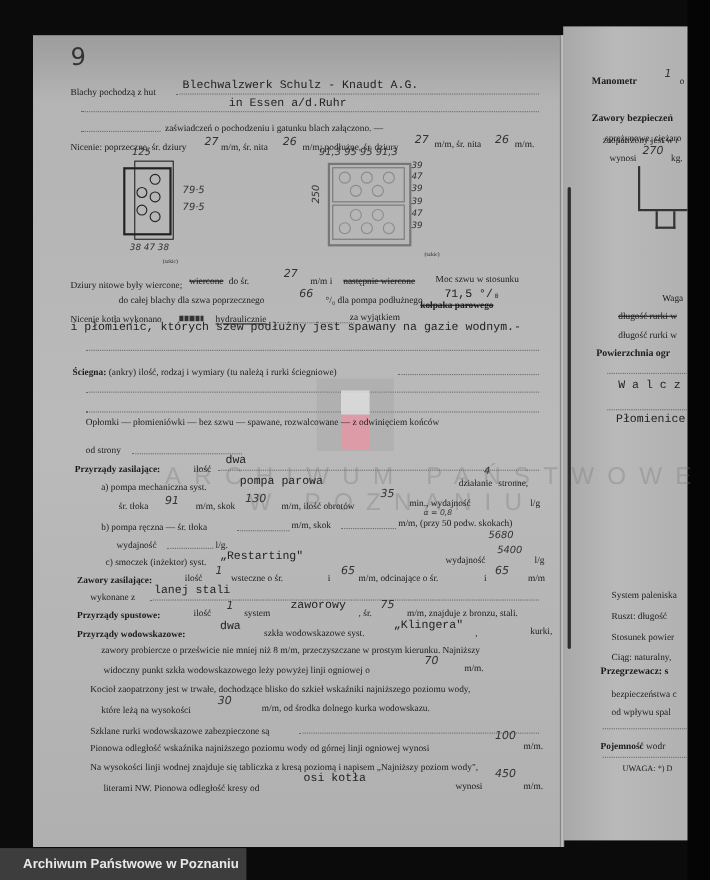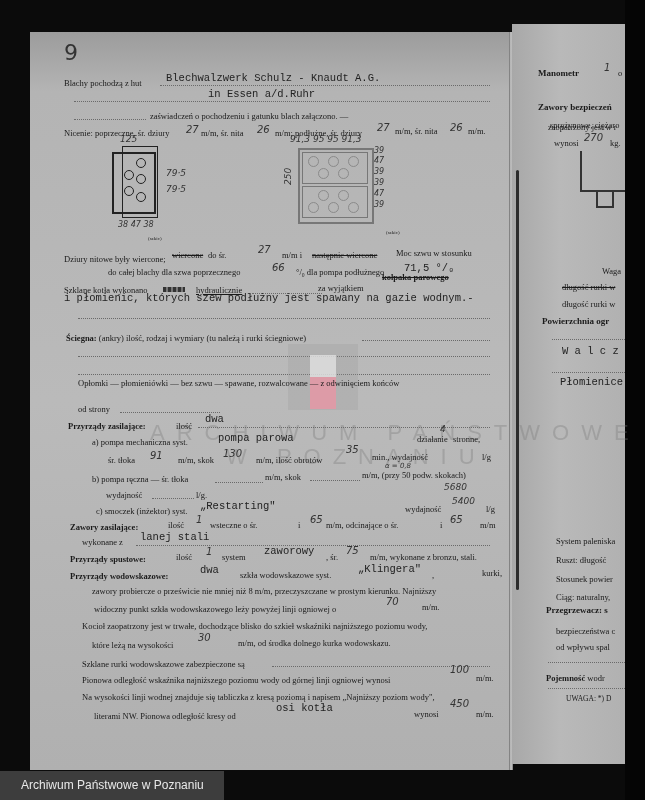--- a/index.html
+++ b/index.html
@@ -17,21 +17,21 @@
   .strike{text-decoration:line-through;}
   .scribble{position:absolute;height:5px;background:repeating-linear-gradient(90deg,#333 0 3px,#777 3px 5px);}
   .diagram{position:absolute;border:2px solid #222;}
   .diagram2{position:absolute;border:2px solid #777;}
   .rivet{position:absolute;width:8px;height:8px;border:1.5px solid #222;border-radius:50%;}
   .rivet2{position:absolute;width:9px;height:9px;border:1.5px solid #8a8a8a;border-radius:50%;}
   .wm{position:absolute;font-family:"Liberation Sans",sans-serif;font-size:22px;letter-spacing:12px;color:rgba(120,120,120,0.35);white-space:nowrap;}
   .flag-w{position:absolute;left:310px;top:355px;width:26px;height:22px;background:rgba(225,225,225,0.8);}
   .flag-r{position:absolute;left:310px;top:377px;width:26px;height:32px;background:rgba(232,150,165,0.8);}
   .flag-frame{position:absolute;left:288px;top:344px;width:70px;height:66px;background:rgba(150,150,150,0.25);}
-  .footer{position:absolute;left:0;top:771px;width:224px;height:29px;background:#3d3d3d;}
+  .footer{position:absolute;left:0;top:771px;width:224px;height:29px;background:#3d3d3d;font-weight:bold;}
   .footer span{position:absolute;left:21px;top:7px;font-family:"Liberation Sans",sans-serif;font-size:12px;color:#e8e8e8;}
 </style>
 </head>
 <body>
 
 <div class="page"></div>
 <div class="fold"></div>
 <div class="page2"></div>
 <div class="spine"></div>
 <div class="shade-right"></div>
@@ -101,21 +101,21 @@
 <div class="t" style="left:208px;top:250px;">do śr.</div>
 <div class="hw" style="left:258px;top:244px;">27</div>
 <div class="t" style="left:282px;top:250px;">m/m i</div>
 <div class="t strike" style="left:312px;top:250px;">następnie wiercone</div>
 <div class="t" style="left:396px;top:248px;">Moc szwu w stosunku</div>
 <div class="t" style="left:108px;top:267px;">do całej blachy dla szwa poprzecznego</div>
 <div class="hw" style="left:272px;top:262px;">66</div>
 <div class="t" style="left:296px;top:267px;">°/₀ dla pompa podłużnego</div>
 <div class="tw" style="left:404px;top:262px;">71,5 °/₀</div>
 
-<div class="t" style="left:64px;top:285px;">Szklane kotła wykonano</div>
+<div class="t" style="left:64px;top:285px;">Nicenie kotła wykonano</div>
 <div class="scribble" style="left:163px;top:287px;width:22px;"></div>
 <div class="t" style="left:196px;top:285px;text-decoration:underline;">hydraulicznie</div>
 <div class="line" style="left:252px;top:293px;width:70px;"></div>
 <div class="t" style="left:318px;top:283px;text-align:center;">za wyjątkiem</div>
 <div class="t strike" style="left:382px;top:272px;font-weight:bold;">kołpaka parowego</div>
 <div class="tw" style="left:64px;top:292px;">i płomienic, których szew podłużny jest spawany na gazie wodnym.-</div>
 <div class="line" style="left:78px;top:318px;width:412px;"></div>
 
 <div class="t" style="left:66px;top:333px;"><span class="b">Ściegna:</span> <span>(ankry) ilość, rodzaj i wymiary (tu należą i rurki ściegniowe)</span></div>
 <div class="line" style="left:362px;top:340px;width:128px;"></div>
@@ -179,21 +179,21 @@
 <div class="tw" style="left:140px;top:531px;">lanej stali</div>
 <div class="line" style="left:136px;top:545px;width:354px;"></div>
 
 <div class="t b" style="left:70px;top:554px;">Przyrządy spustowe:</div>
 <div class="t" style="left:176px;top:552px;">ilość</div>
 <div class="hw" style="left:206px;top:546px;">1</div>
 <div class="t" style="left:222px;top:552px;">system</div>
 <div class="tw" style="left:264px;top:545px;">zaworowy</div>
 <div class="t" style="left:326px;top:552px;">, śr.</div>
 <div class="hw" style="left:346px;top:545px;">75</div>
-<div class="t" style="left:370px;top:552px;">m/m, wykonane z bronzu, stali.</div>
+<div class="t" style="left:370px;top:552px;">m/m, znajduje z bronzu, stali.</div>
 
 <div class="t b" style="left:70px;top:571px;">Przyrządy wodowskazowe:</div>
 <div class="tw" style="left:200px;top:564px;">dwa</div>
 <div class="t" style="left:240px;top:570px;">szkła wodowskazowe syst.</div>
 <div class="tw" style="left:358px;top:563px;">„Klingera"</div>
 <div class="t" style="left:432px;top:570px;">,</div>
 <div class="t" style="left:482px;top:568px;">kurki,</div>
 <div class="t" style="left:92px;top:586px;">zawory probiercze o prześwicie nie mniej niż 8 m/m, przeczyszczane w prostym kierunku. Najniższy</div>
 <div class="t" style="left:94px;top:604px;">widoczny punkt szkła wodowskazowego leży powyżej linji ogniowej o</div>
 <div class="hw" style="left:386px;top:596px;">70</div>

